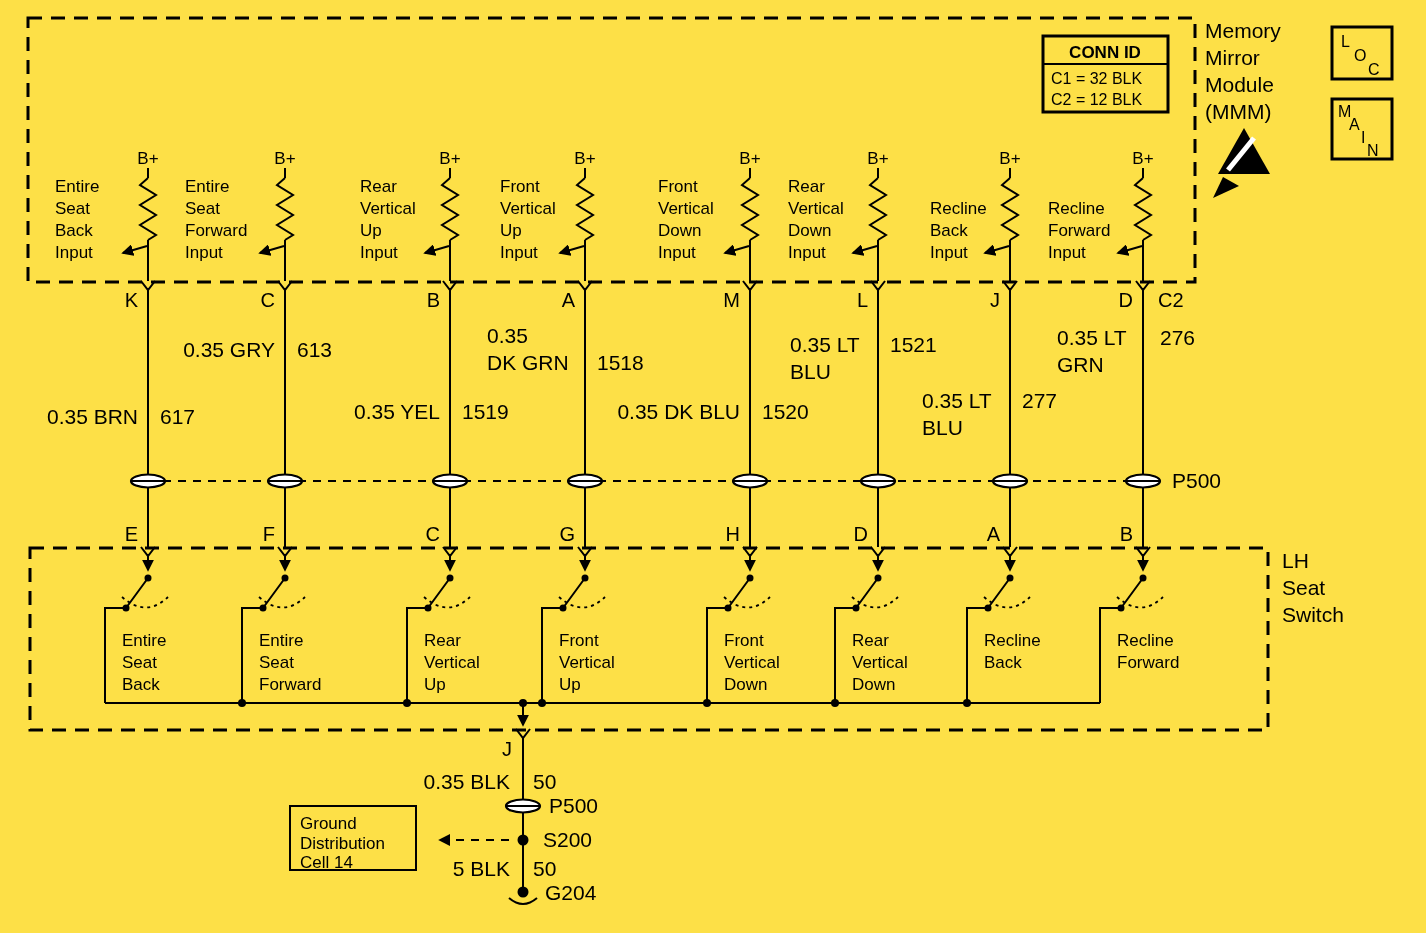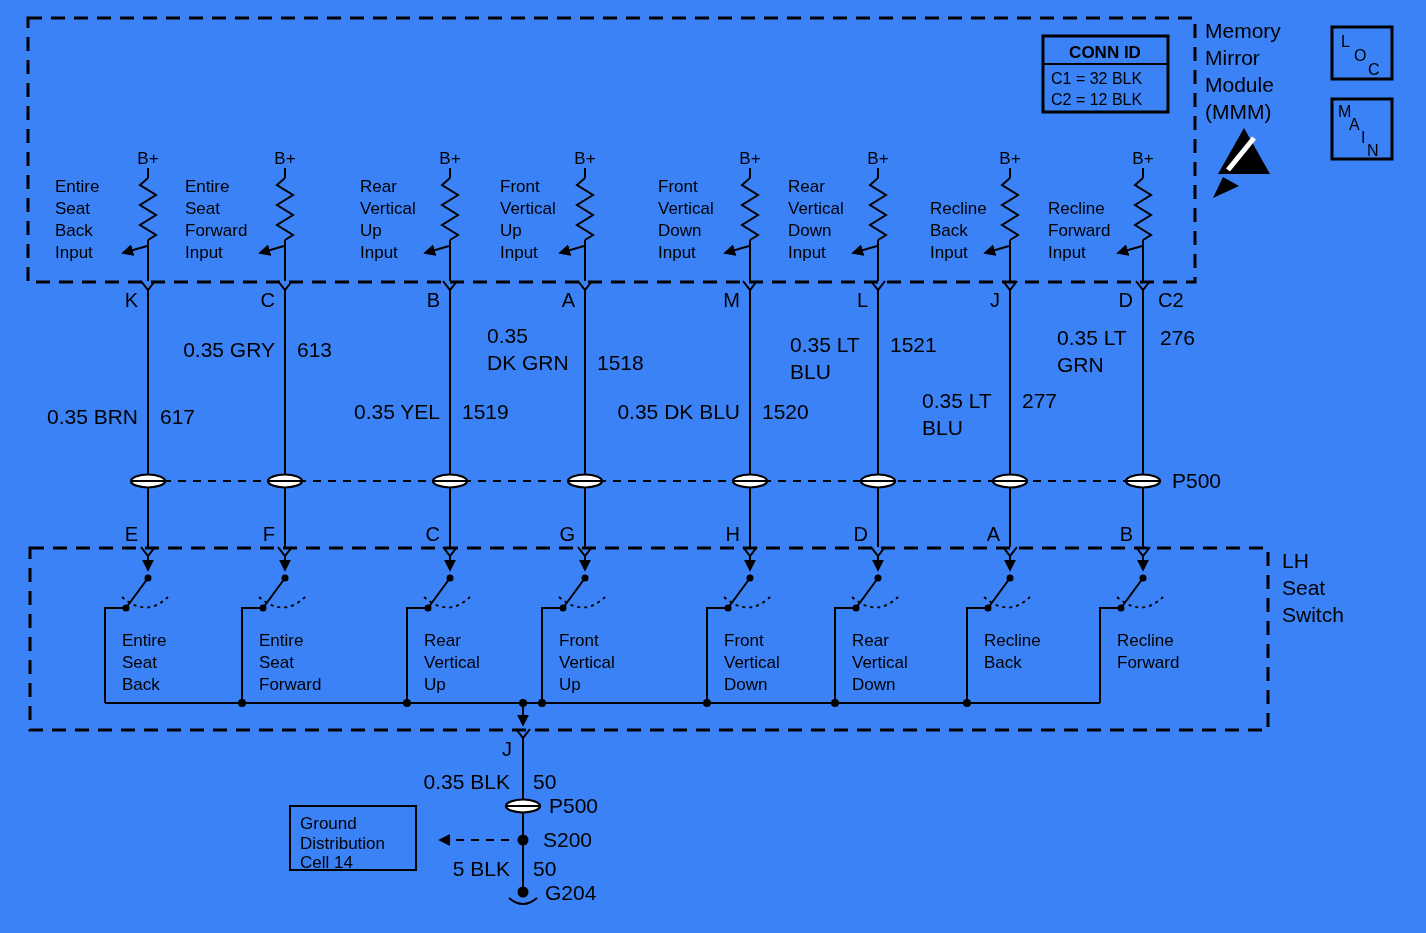--- a/index.html
+++ b/index.html
@@ -1,16 +1,16 @@
 <!DOCTYPE html>
 <html><head>
 <meta charset="utf-8">
 <style>
   html,body{margin:0;padding:0;background:#fff;}
-  .page{width:1426px;height:933px;position:relative;background:#3b82f6;}
+  .page{width:1426px;height:933px;position:relative;background:#fde047;}
   svg{display:block;}
   .t16{font:16px "Liberation Sans", sans-serif;fill:#000;}
   .t16b{font:bold 17px "Liberation Sans", sans-serif;fill:#000;}
   .t17{font:17px "Liberation Sans", sans-serif;fill:#000;}
   .t20{font:20px "Liberation Sans", sans-serif;fill:#000;}
   .t21{font:21px "Liberation Sans", sans-serif;fill:#000;}
   .ln{stroke:#000;stroke-width:2;fill:none;}
   .ln3{stroke:#000;stroke-width:3;fill:none;}
   .dashbox{stroke:#000;stroke-width:3;fill:none;stroke-dasharray:14 9;}
   .dash{stroke:#000;stroke-width:2;fill:none;stroke-dasharray:8 7;}

